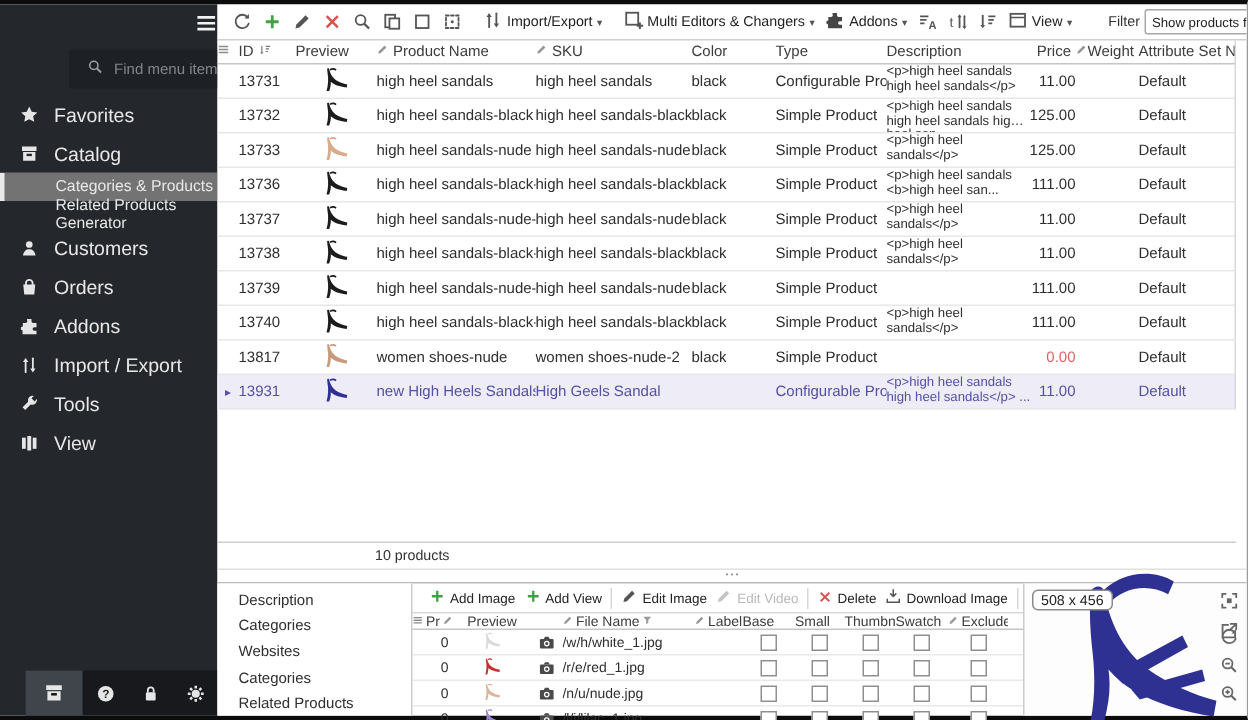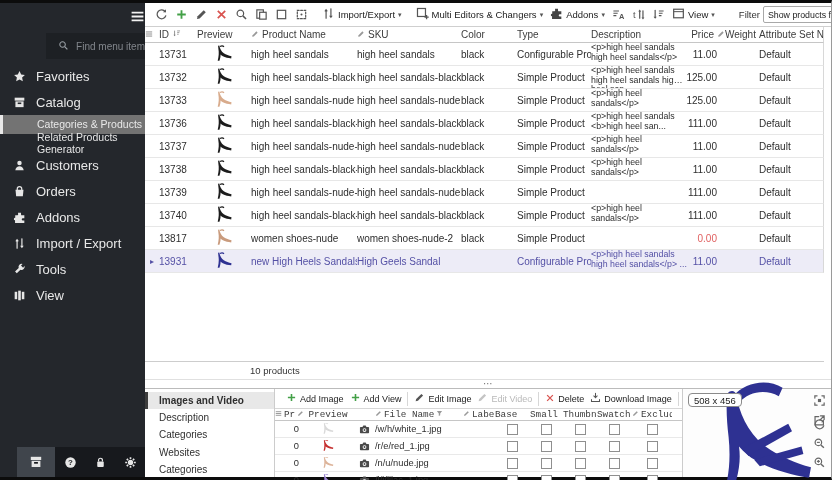--- a/index.html
+++ b/index.html
@@ -65,21 +65,21 @@
     color:#2f2f2f; cursor:pointer; }
   .tabs li.sel { background:#e8e8e8; box-shadow:inset 3px 0 0 #3d3d3d; font-weight:bold; }
   .dmain { flex:1; display:flex; flex-direction:column; min-width:0; }
   .dtoolbar { height:20px; flex:none; display:flex; align-items:center; gap:2px; padding-left:9px;
     font-size:9px; color:#222; border-bottom:1px solid #d7d7d7; white-space:nowrap; overflow:hidden;text-align:center; }
   .dtoolbar .tbtn { gap:3px; }
   .dtoolbar .dis { color:#b9b9b9; cursor:default; }
 
   .mgcols { display:grid; grid-template-columns:9px 19px 50px 22px 88px 32px 35px 33px 34px 35px 40px 1fr; }
   .mgrid-head { height:15px; align-items:center; font-size:9.3px; color:#3c3c3c; border-bottom:1px solid #c6c6c6; }
-  .mgrid-head .hc { display:flex; align-items:center; gap:2px; overflow:hidden; white-space:nowrap; cursor:pointer;font-family:Liberation Mono, monospace; }
+  .mgrid-head .hc { display:flex; align-items:center; gap:2px; overflow:hidden; white-space:nowrap; cursor:pointer; }
   .mrow { height:17px; border-bottom:1px solid #e9e9e9; font-size:9.3px; color:#2e2e2e; cursor:pointer; }
   .mrow .c { display:flex; align-items:center; overflow:hidden; white-space:nowrap; }
   .mrow .pos { justify-content:flex-end; padding-right:4px; }
   .mrow .ctr { justify-content:center; }
   .mrow .marker { justify-content:center; font-size:7px; color:#555; }
   .cb { width:11px; height:11px; border:1px solid #8f8f8f; background:#fff; display:inline-flex;
     align-items:center; justify-content:center; cursor:pointer; }
 
   
   .pv { width:149px; flex:none; border-left:1px solid #ccc; position:relative; background:#fdfdfd; }
@@ -563,21 +563,20 @@
     <div class="pspacer"></div>
     <div class="pgrid-foot">
       <span>10 products</span>
     </div>
     <div class="hsplit">
         <span>⋯</span>
       </div>
 
     <div class="detail">
       <ul class="tabs" id="dtabs">
-          <li class="sel">Images and Video</li>
           <li class="">Description</li>
           <li class="">Categories</li>
           <li class="">Websites</li>
           <li class="">Categories</li>
           <li class="">Related Products</li>
         </ul>
 
       <section class="dmain">
         <div class="dtoolbar">
           <span class="tbtn">

